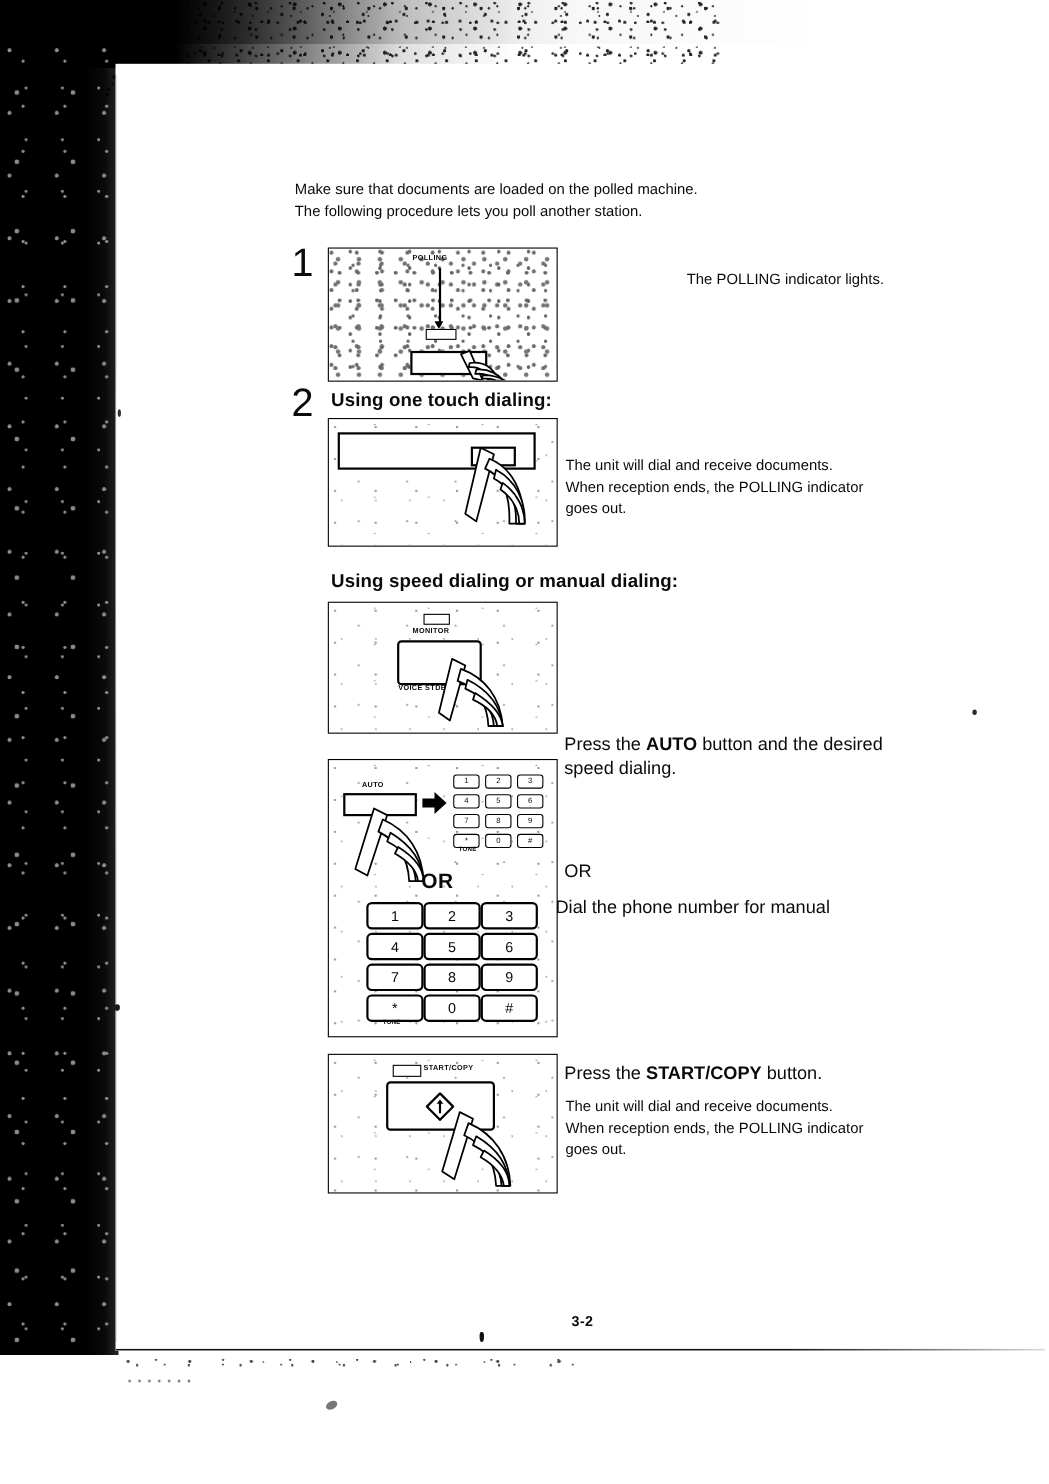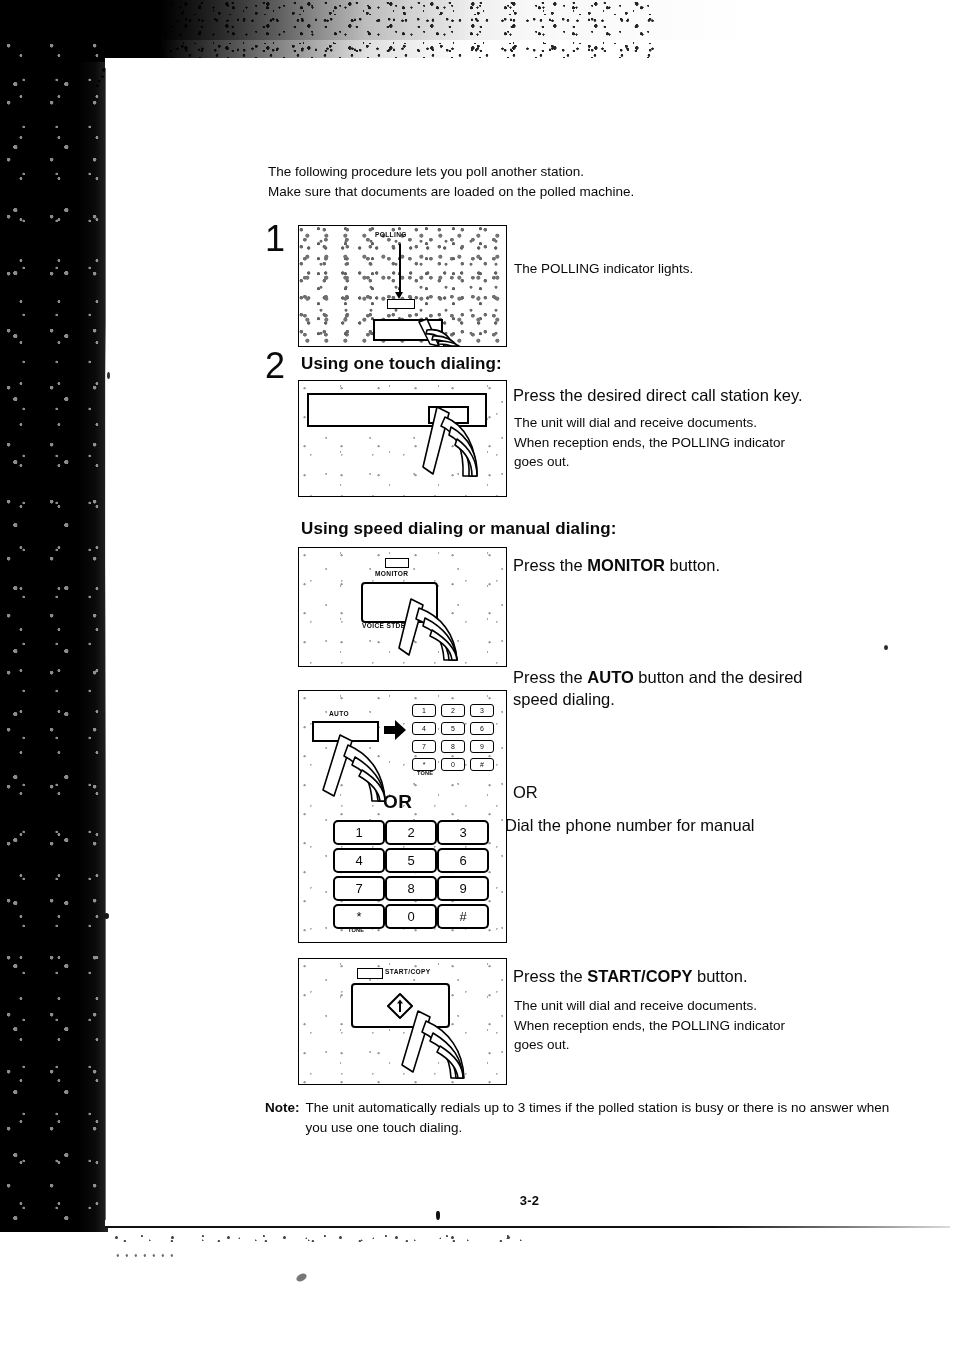--- a/index.html
+++ b/index.html
@@ -187,22 +187,22 @@
 <div id="speckle-left"></div>
 <div id="scan-black-bottomfade"></div>
 
 <div id="page-sheet">
   <div id="page-gutter-line"></div>
 
   <div id="content">
 
 
     <div class="intro">
+      <div>Make sure that documents are loaded on the polled machine.</div>
       <div>The following procedure lets you poll another station.</div>
-      <div>Make sure that documents are loaded on the polled machine.</div>
     </div>
 
     <div class="stepnum" style="left:160px;top:163px;">1</div>
 
     <div class="illus" style="left:193px;top:167px;width:207px;height:120px;">
       <div class="speck heavy"></div>
       <div class="lbl" style="left:76px;top:5px;">POLLING</div>
       <div class="leader" style="left:100px;top:18px;height:52px;"></div>
       <div style="position:absolute;left:96px;top:66px;width:0;height:0;border-left:4px solid transparent;border-right:4px solid transparent;border-top:7px solid #000;"></div>
       <div class="led" style="left:88px;top:73px;width:26px;height:8px;"></div>
@@ -210,42 +210,41 @@
       <svg class="handwrap" viewBox="0 0 207 120">
         <g fill="#fff" stroke="#000" stroke-width="1.6" stroke-linejoin="round" stroke-linecap="round">
           <path d="M120 96 L131 118 L140 120 L128 93 Z"></path>
           <path d="M128 104 C140 102 150 108 154 120 L145 120 C142 111 136 107 127 108 Z"></path>
           <path d="M134 110 C146 109 155 115 158 120 L150 120 C147 116 141 113 133 114 Z"></path>
           <path d="M140 115 C150 115 157 118 160 120 L152 120 C150 119 146 118 139 118 Z"></path>
         </g>
       </svg>
     </div>
 
-    <div class="body-text" style="left:409px;top:201px;width:400px;">
+    <div class="body-text" style="left:409px;top:186px;width:400px;text-align:center;">
       <div>The POLLING indicator lights.</div>
     </div>
 
     <div class="stepnum" style="left:160px;top:290px;">2</div>
     <div class="subhead" style="left:196px;top:296px;">Using one touch dialing:</div>
 
     <div class="illus" style="left:193px;top:322px;width:207px;height:115px;">
       <div class="speck light"></div>
       <div class="panel-btn" style="left:8px;top:12px;width:176px;height:30px;"></div>
       <div class="panel-btn" style="left:129px;top:25px;width:37px;height:14px;"></div>
       <svg class="handwrap" viewBox="0 0 207 115">
         <g fill="#fff" stroke="#000" stroke-width="1.6" stroke-linejoin="round" stroke-linecap="round">
           <path d="M138 26 L124 86 L134 93 L150 32 Z"></path>
           <path d="M146 36 C166 44 178 66 177 95 L164 95 C165 70 158 52 142 45 Z"></path>
           <path d="M152 46 C170 56 179 74 178 95 L170 95 C171 77 165 62 150 54 Z"></path>
           <path d="M158 58 C172 68 178 82 178 95 L173 95 C173 84 168 72 156 64 Z"></path>
         </g>
       </svg>
     </div>
 
-    <div class="lead-text" style="left:408px;top:326px;width:420px;">Press the desired direct call station key.</div>
     <div class="body-text" style="left:409px;top:355px;width:420px;">
       <div>The unit will dial and receive documents.</div>
       <div>When reception ends, the POLLING indicator</div>
       <div>goes out.</div>
     </div>
 
     <div class="subhead" style="left:196px;top:461px;">Using speed dialing or manual dialing:</div>
 
     <div class="illus" style="left:193px;top:489px;width:207px;height:118px;">
       <div class="speck light"></div>
@@ -256,23 +255,20 @@
       <svg class="handwrap" viewBox="0 0 207 118">
         <g fill="#fff" stroke="#000" stroke-width="1.6" stroke-linejoin="round" stroke-linecap="round">
           <path d="M112 51 L100 100 L110 107 L124 57 Z"></path>
           <path d="M120 60 C142 68 156 86 158 112 L145 112 C144 92 136 78 117 71 Z"></path>
           <path d="M126 70 C146 80 156 94 158 112 L150 112 C149 98 142 86 124 78 Z"></path>
           <path d="M133 82 C149 92 157 102 158 112 L153 112 C152 104 146 95 131 88 Z"></path>
         </g>
       </svg>
     </div>
 
-    <div class="lead-text" style="left:408px;top:496px;width:420px;">
-      <span>Press the </span><b>MONITOR</b><span> button.</span>
-    </div>
 
     <div class="illus" style="left:193px;top:632px;width:207px;height:251px;">
       <div class="speck light"></div>
 
       <div class="lbl" style="left:30px;top:19px;">AUTO</div>
       <div class="panel-btn" style="left:13px;top:30px;width:63px;height:17px;"></div>
 
       <svg style="position:absolute;left:84px;top:28px;" width="24" height="22" viewBox="0 0 24 22">
         <path d="M1 7 H12 V1 L23 11 L12 21 V15 H1 Z" fill="#000"></path>
       </svg>
@@ -348,23 +344,20 @@
 
     <div class="lead-text" style="left:408px;top:907px;width:420px;">
       <span>Press the </span><b>START/COPY</b><span> button.</span>
     </div>
     <div class="body-text" style="left:409px;top:938px;width:420px;">
       <div>The unit will dial and receive documents.</div>
       <div>When reception ends, the POLLING indicator</div>
       <div>goes out.</div>
     </div>
 
-    <div class="note">
-      <b>Note:</b><span class="note-body"><span>The unit automatically redials up to 3 times if the polled station is busy or there</span> <span>is no answer when you use one touch dialing.</span></span>
-    </div>
 
     <div class="pagenum">3-2</div>
 
   </div>
 </div>
 
 <div id="page-bottom-edge"></div>
 <div id="page-bottom-smudge"></div>
 <div id="stray-mark-1"></div>
 <div id="stray-mark-2"></div>

